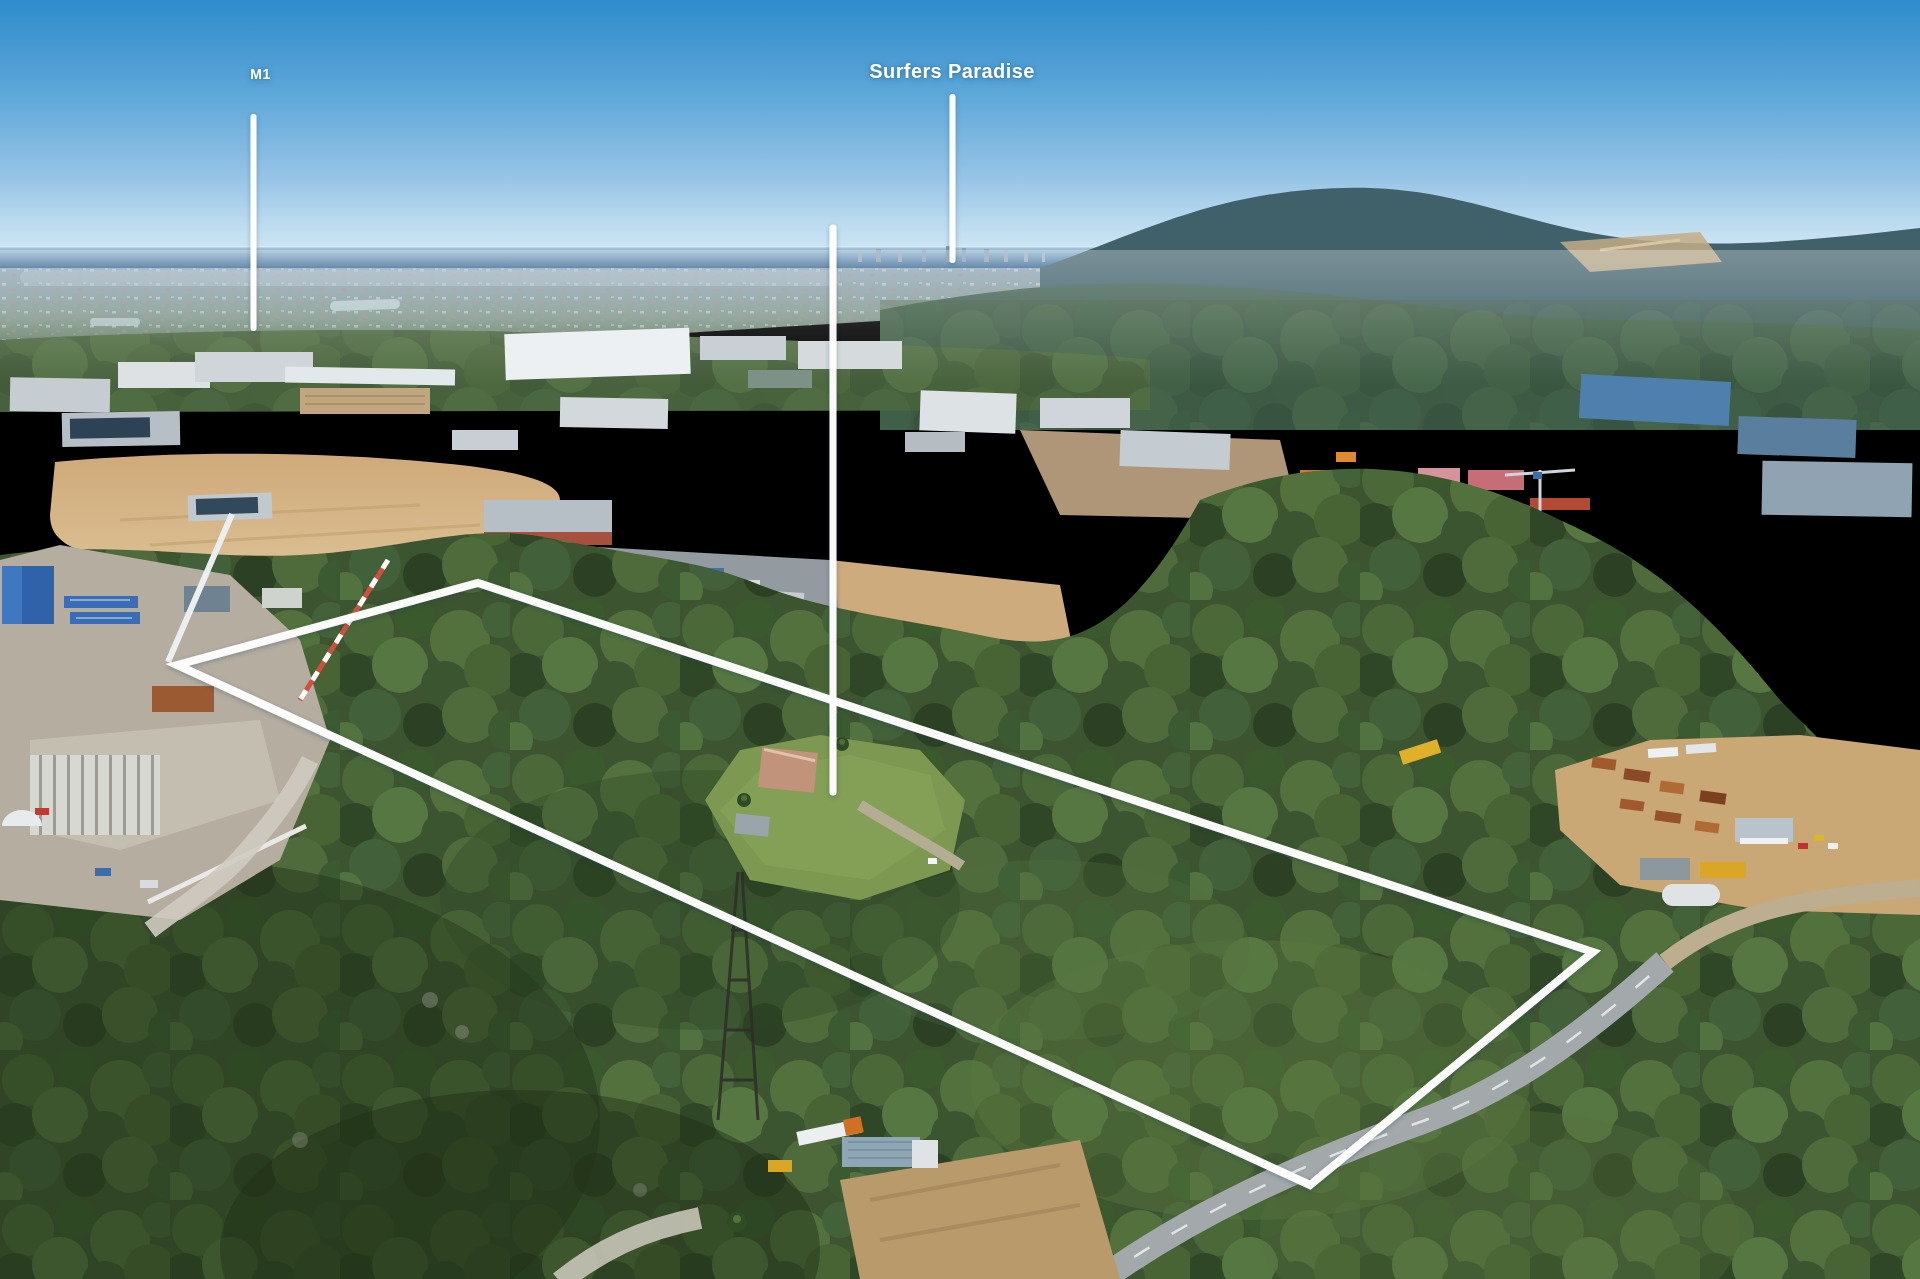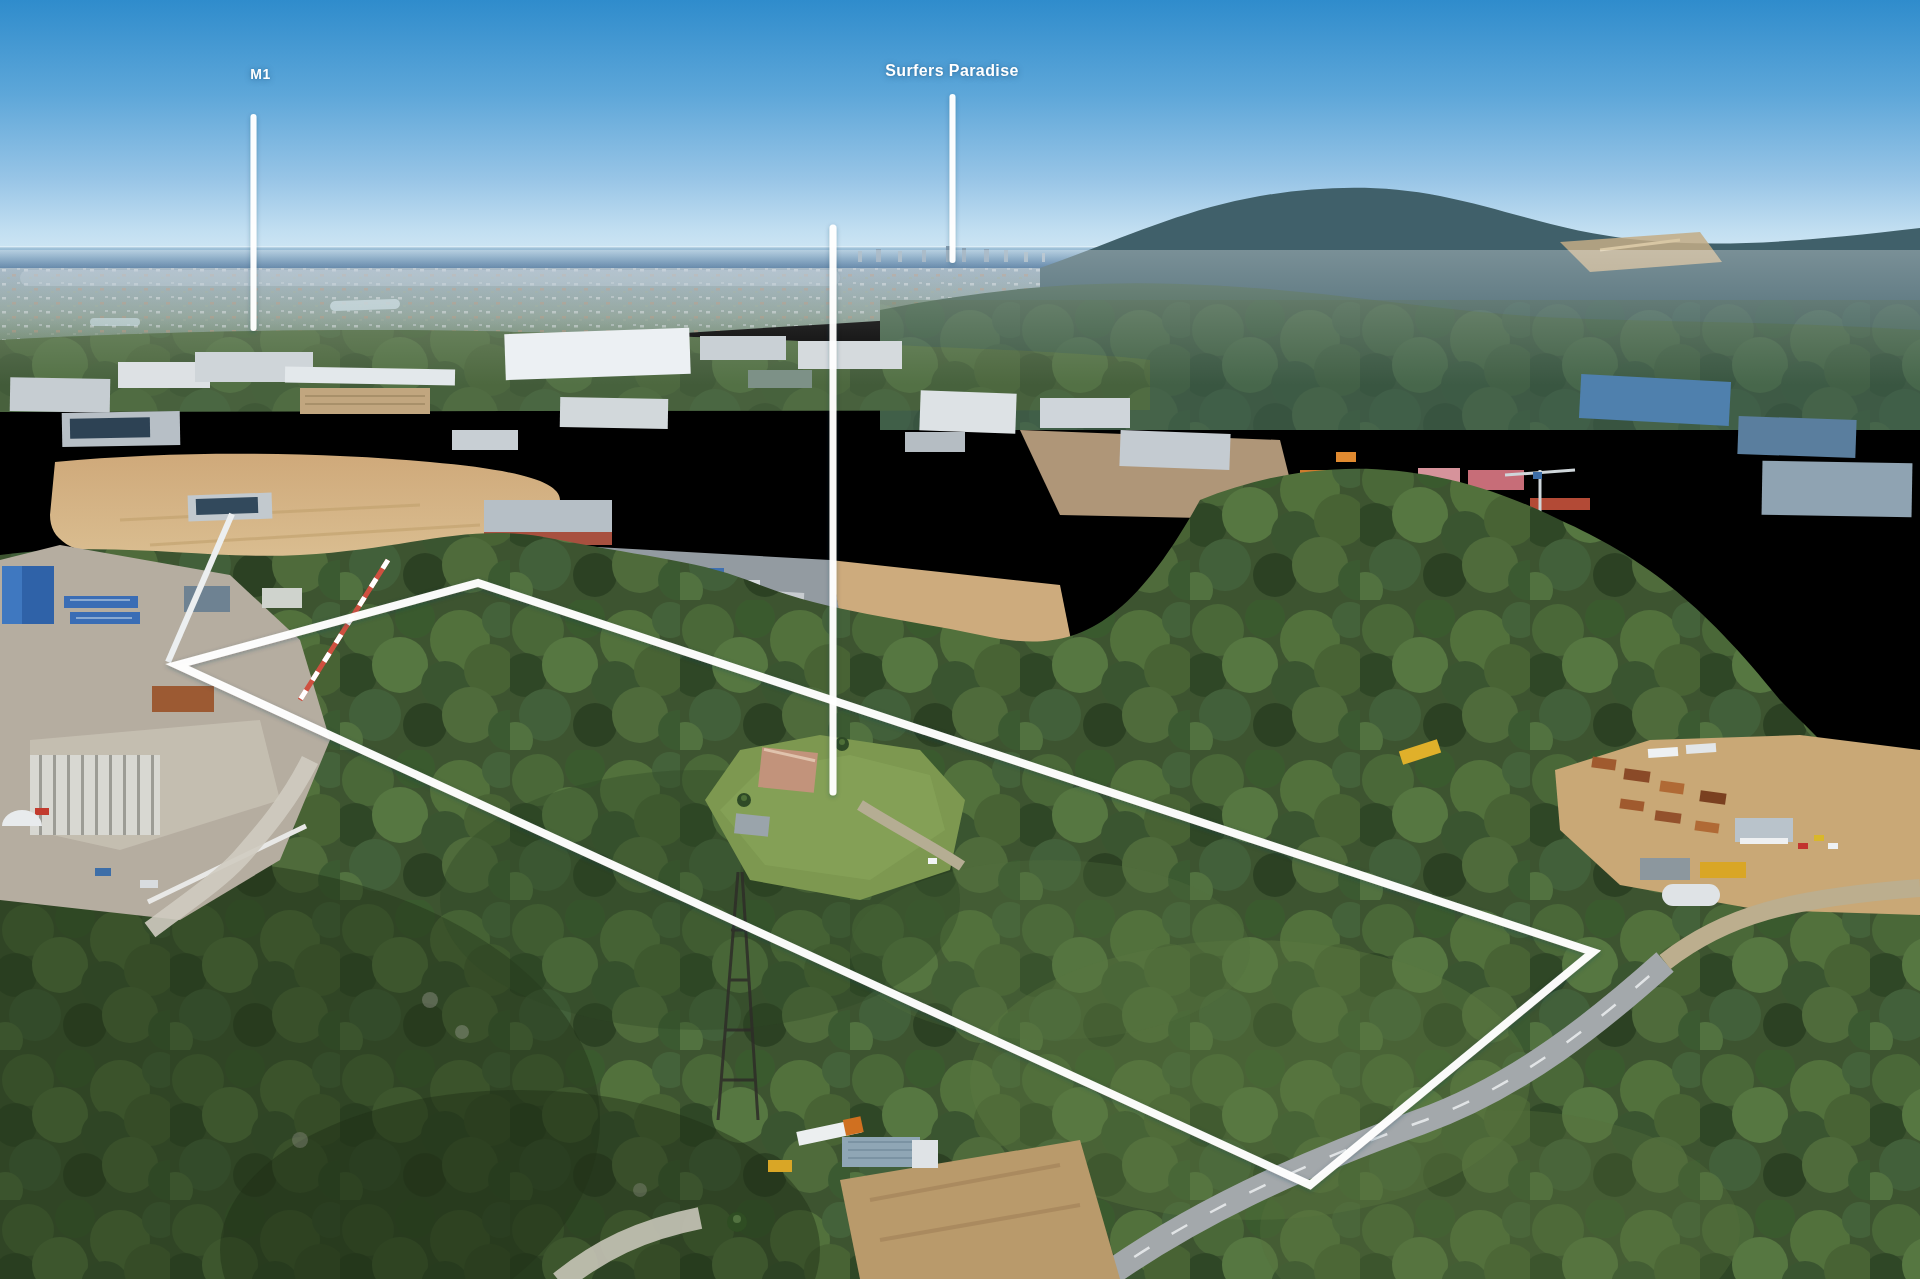--- a/index.html
+++ b/index.html
@@ -1,21 +1,21 @@
 <!DOCTYPE html>
 <html><head>
 <meta charset="utf-8">
 <style>
   html,body{margin:0;padding:0;background:#000;}
   .stage{position:relative;width:1920px;height:1279px;overflow:hidden;font-family:"Liberation Sans",sans-serif;}
   .stage svg{position:absolute;left:0;top:0;}
   .lbl{position:absolute;color:#ffffff;white-space:nowrap;transform:translate(-50%,-50%);
        text-shadow:0 1px 6px rgba(15,60,100,.40),0 0 2px rgba(20,70,110,.35);}
   .lbl-m1{left:253px;top:74px;font-size:14px;font-weight:600;letter-spacing:.6px;padding-left:15px;}
-  .lbl-sp{left:952px;top:71px;font-size:16px;font-weight:600;letter-spacing:.4px;}
+  .lbl-sp{left:952px;top:71px;font-size:20px;font-weight:600;letter-spacing:.4px;}
   .lbl-addr{left:834px;top:197px;font-size:34px;font-weight:500;letter-spacing:.6px;}
 </style>
 </head>
 <body>
 
 <div class="stage">
 <svg width="1920" height="1279" viewBox="0 0 1920 1279">
   <defs>
     <linearGradient id="skyG" x1="0" y1="0" x2="0" y2="1">
       <stop offset="0" stop-color="#2f8ccc"></stop>

